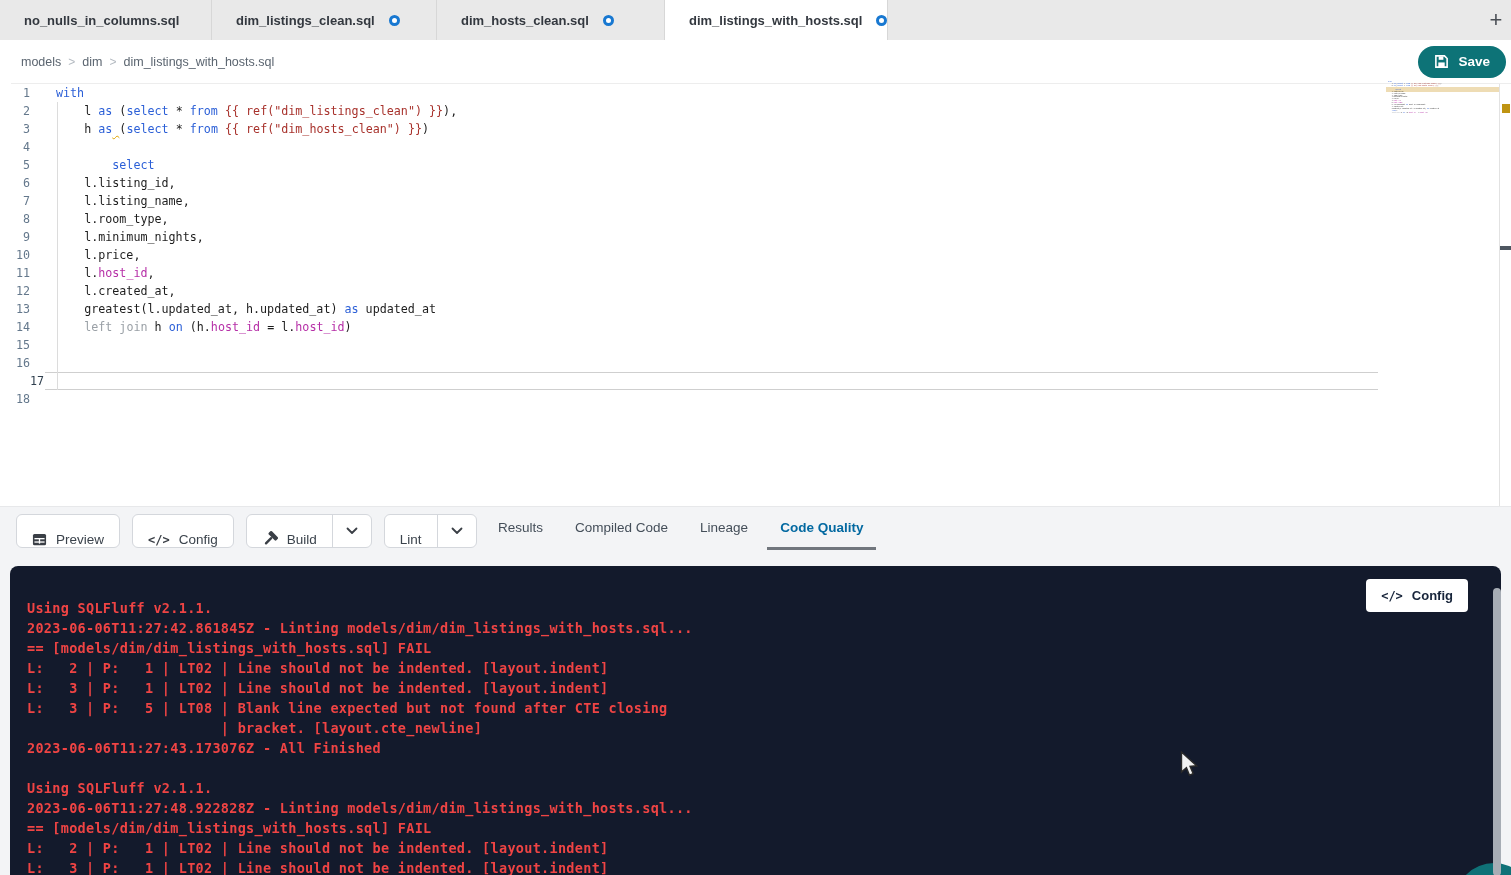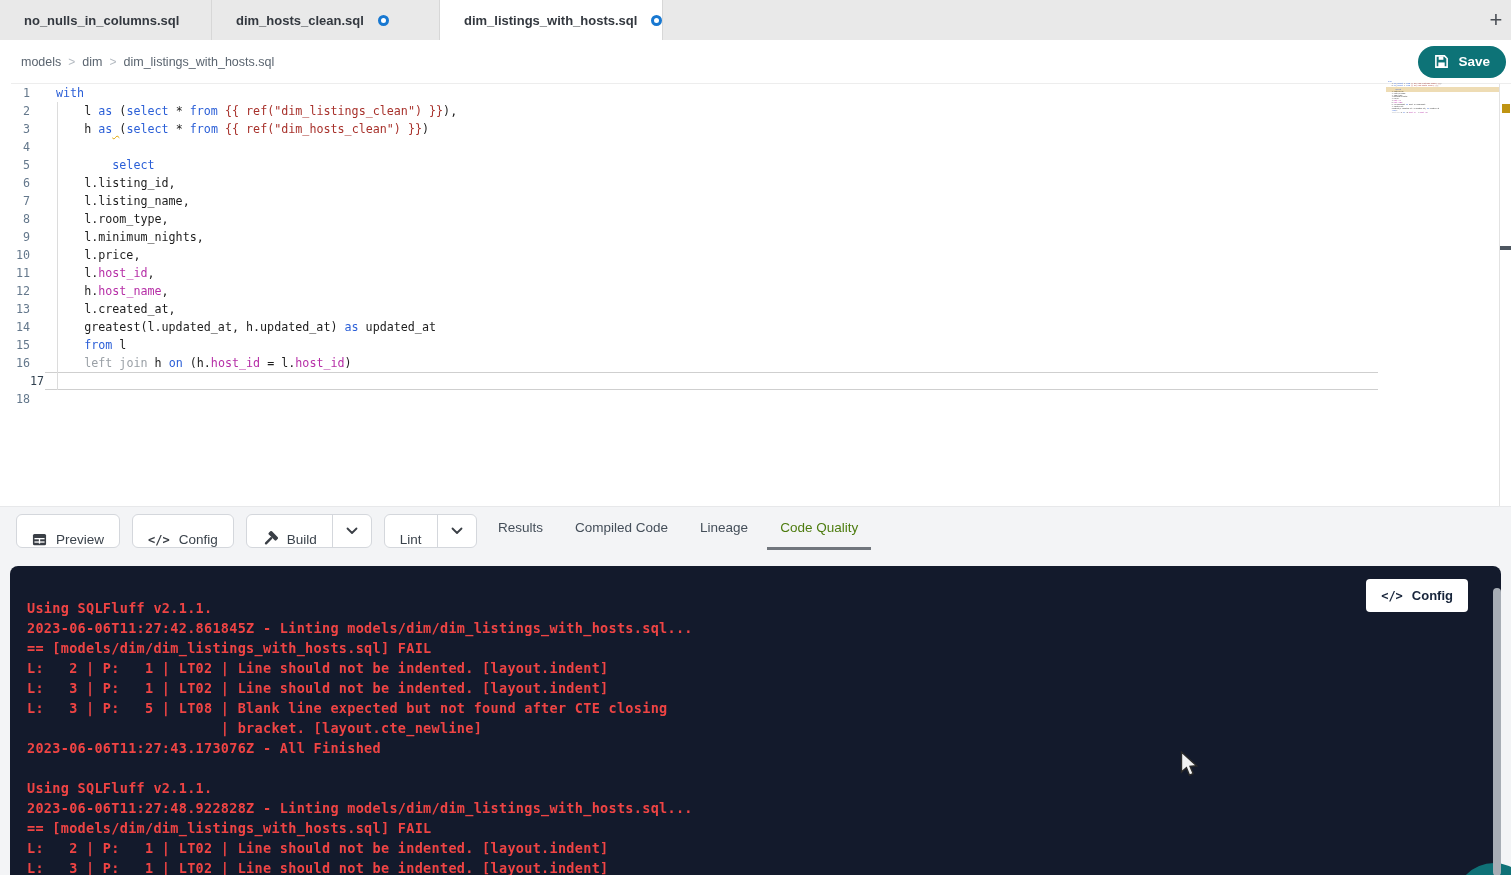--- a/index.html
+++ b/index.html
@@ -75,21 +75,21 @@
                height:100%; }
   .ubtn .caret-seg { padding:0 13px; border-left:1px solid #d4d7dc; height:100%;
                      display:flex; align-items:center; }
   .ubtn svg { display:block; }
   .code-glyph { font:700 12px "DejaVu Sans Mono", monospace; color:#3a3f46; }
 
   .panel-tabs { position:absolute; left:485px; top:0; height:43px; display:flex;
                 gap:6px; }
   .ptab { display:flex; align-items:center; padding:0 13px; font-size:13.5px;
           color:#444e59; cursor:pointer; border-bottom:3px solid transparent; }
-  .ptab.active { color:#4d7c0f; border-bottom-color:#71767d; }
+  .ptab.active { color:#0369a1; border-bottom-color:#71767d;font-weight:bold; }
 
   
   .terminal { position:absolute; left:10px; top:59px; width:1491px; height:310px;
               background:var(--termbg); border-radius:8px 8px 0 0; }
   .term-pre { position:absolute; left:17px; top:8px;
               font:700 13.5px/20px "DejaVu Sans Mono", monospace;
               letter-spacing:0.3px; color:#ef4444; white-space:pre;margin-top:24px; }
   .config-btn { position:absolute; right:33px; top:13px; height:33px;
                 display:flex; align-items:center; gap:9px; padding:0 15px;
                 background:#fff; border:none; border-radius:4px; color:#17243a;
@@ -105,20 +105,24 @@
 </style>
 </head>
 <body>
 
 <div id="stage">
 
   <div class="tabbar">
 
     <div class="tab" style="width: 212px;">
         <span>no_nulls_in_columns.sql</span>
+      </div>
+      <div class="tab" style="width: 225px;">
+        <span>dim_listings_clean.sql</span>
+        <span class="dot" style="border-color: rgb(24, 120, 209);"></span>
       </div>
       <div class="tab" style="width: 228px;">
         <span>dim_hosts_clean.sql</span>
         <span class="dot" style="border-color: rgb(24, 120, 209);"></span>
       </div>
       <div class="tab active" style="width: 223px;">
         <span>dim_listings_with_hosts.sql</span>
         <span class="dot" style="border-color: rgb(24, 120, 209);"></span>
       </div>
       <div class="tab-plus">
@@ -175,24 +179,22 @@
           <div class="cl"><span class="tok-d">    l </span><span class="tok-k">as</span><span class="tok-d"> (</span><span class="tok-k">select</span><span class="tok-d"> * </span><span class="tok-k">from</span><span class="tok-d"> </span><span class="tok-j">{{ ref("dim_listings_clean") }}</span><span class="tok-d">),</span></div>
           <div class="cl"><span class="tok-d">    h </span><span class="tok-k">as</span><span class="tok-w"> </span><span class="tok-d">(</span><span class="tok-k">select</span><span class="tok-d"> * </span><span class="tok-k">from</span><span class="tok-d"> </span><span class="tok-j">{{ ref("dim_hosts_clean") }}</span><span class="tok-d">)</span></div>
           <div class="cl"></div>
           <div class="cl"><span class="tok-d">        </span><span class="tok-k">select</span></div>
           <div class="cl"><span class="tok-d">    l.listing_id,</span></div>
           <div class="cl"><span class="tok-d">    l.listing_name,</span></div>
           <div class="cl"><span class="tok-d">    l.room_type,</span></div>
           <div class="cl"><span class="tok-d">    l.minimum_nights,</span></div>
           <div class="cl"><span class="tok-d">    l.price,</span></div>
           <div class="cl"><span class="tok-d">    l.</span><span class="tok-v">host_id</span><span class="tok-d">,</span></div>
-          <div class="cl"><span class="tok-d">    h.</span><span class="tok-v">host_name</span><span class="tok-d">,</span></div>
           <div class="cl"><span class="tok-d">    l.created_at,</span></div>
           <div class="cl"><span class="tok-d">    greatest(l.updated_at, h.updated_at) </span><span class="tok-k">as</span><span class="tok-d"> updated_at</span></div>
-          <div class="cl"><span class="tok-d">    </span><span class="tok-k">from</span><span class="tok-d"> l</span></div>
           <div class="cl"><span class="tok-d">    </span><span class="tok-g">left join</span><span class="tok-d"> h </span><span class="tok-k">on</span><span class="tok-d"> (h.</span><span class="tok-v">host_id</span><span class="tok-d"> = l.</span><span class="tok-v">host_id</span><span class="tok-d">)</span></div>
           <div class="cl"></div>
         </div>
       </div>
 
     <div class="mm-band"></div>
     <div class="minimap">
       <div class="mm-scale" id="mm-scale">
           <div>
             <div class="cl"><span class="tok-k">with</span></div>

